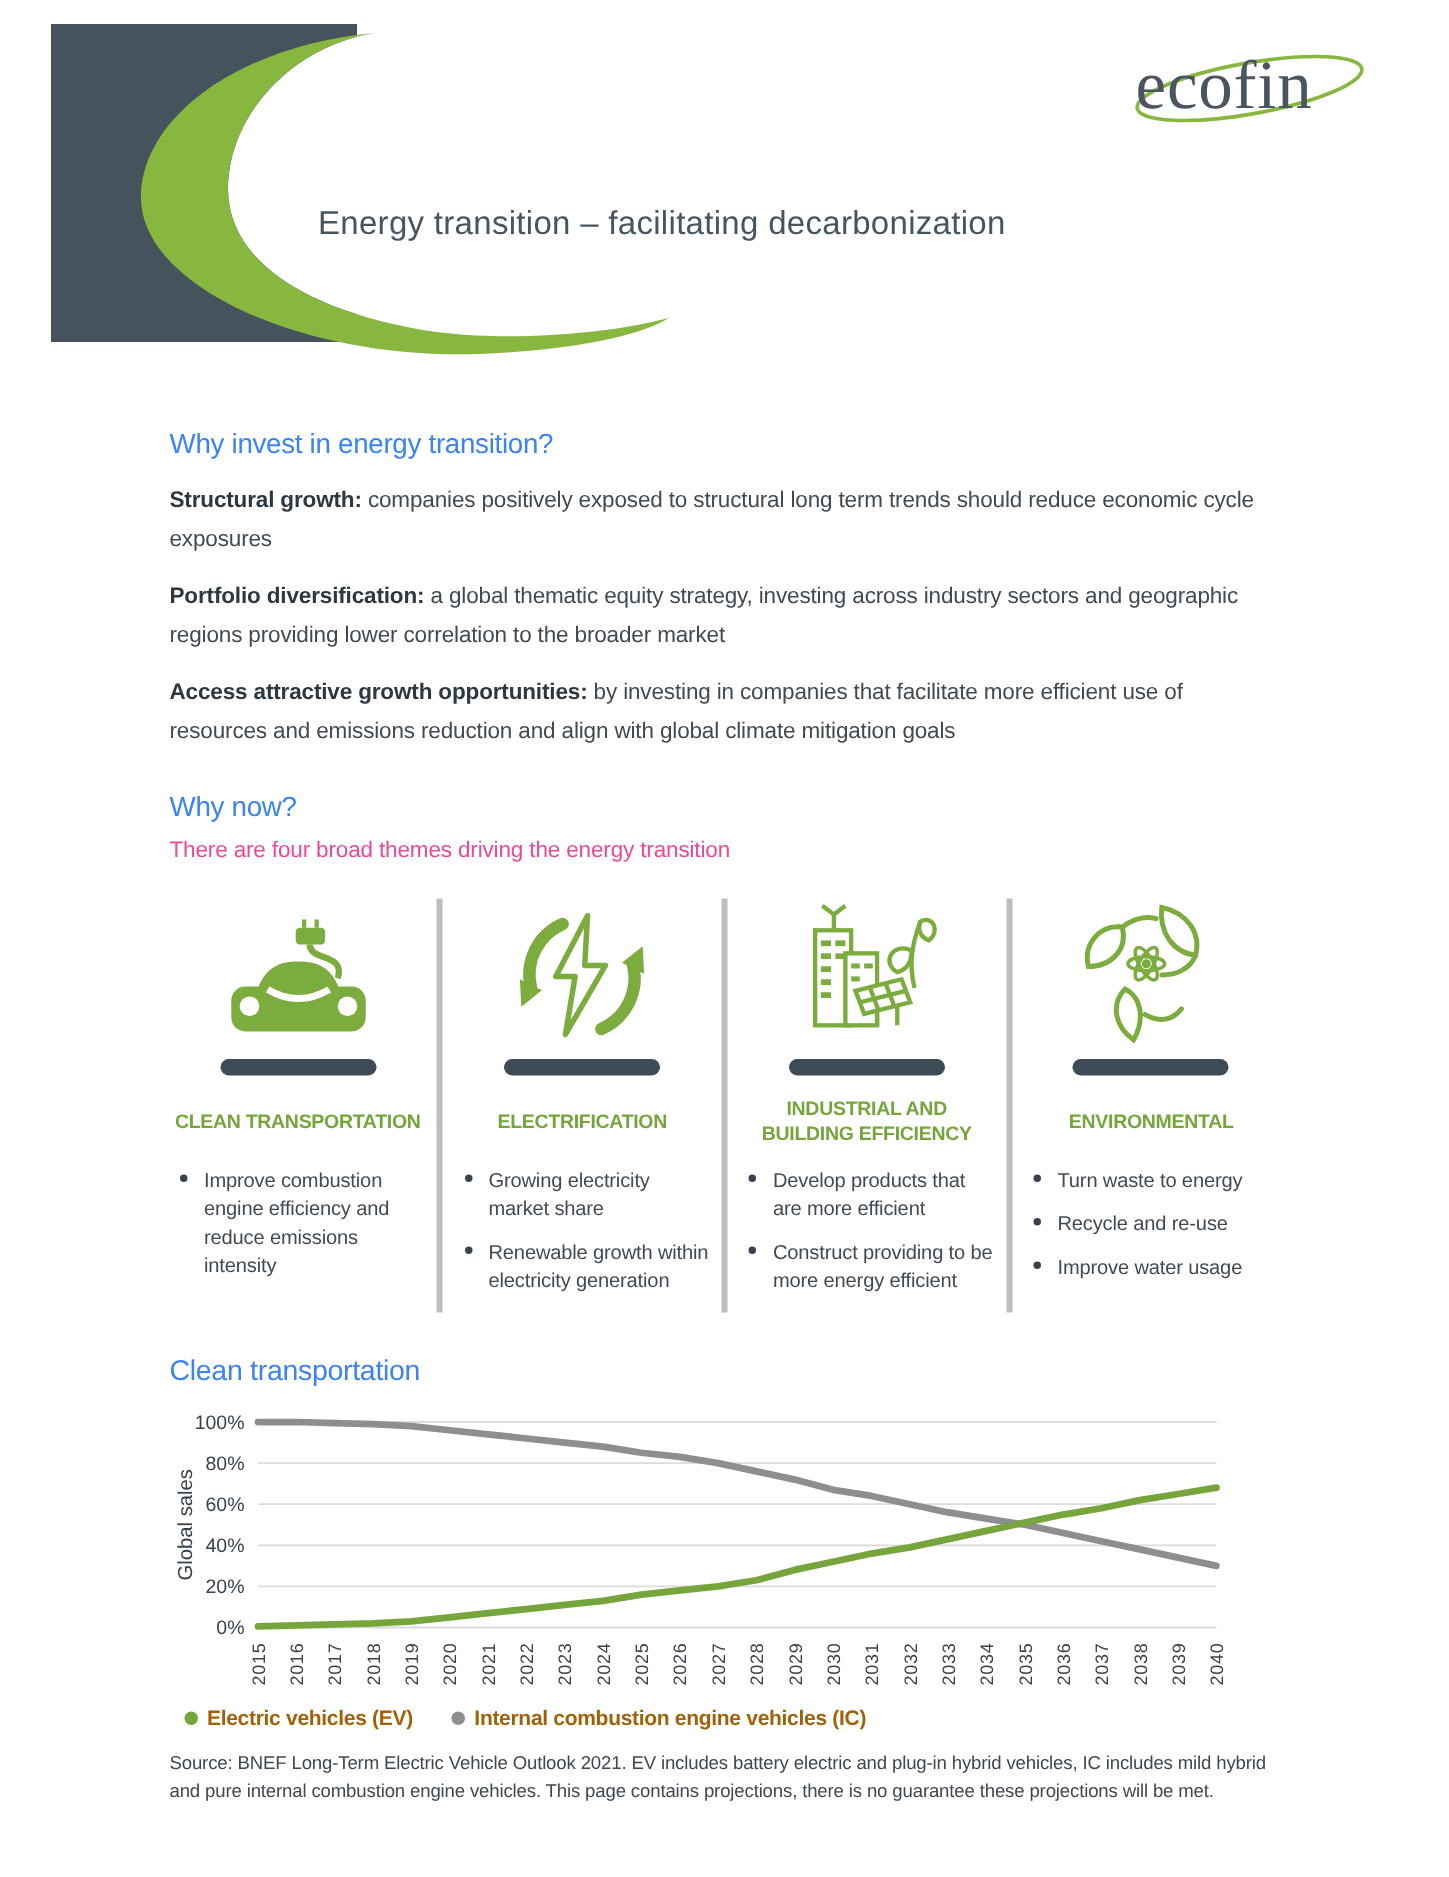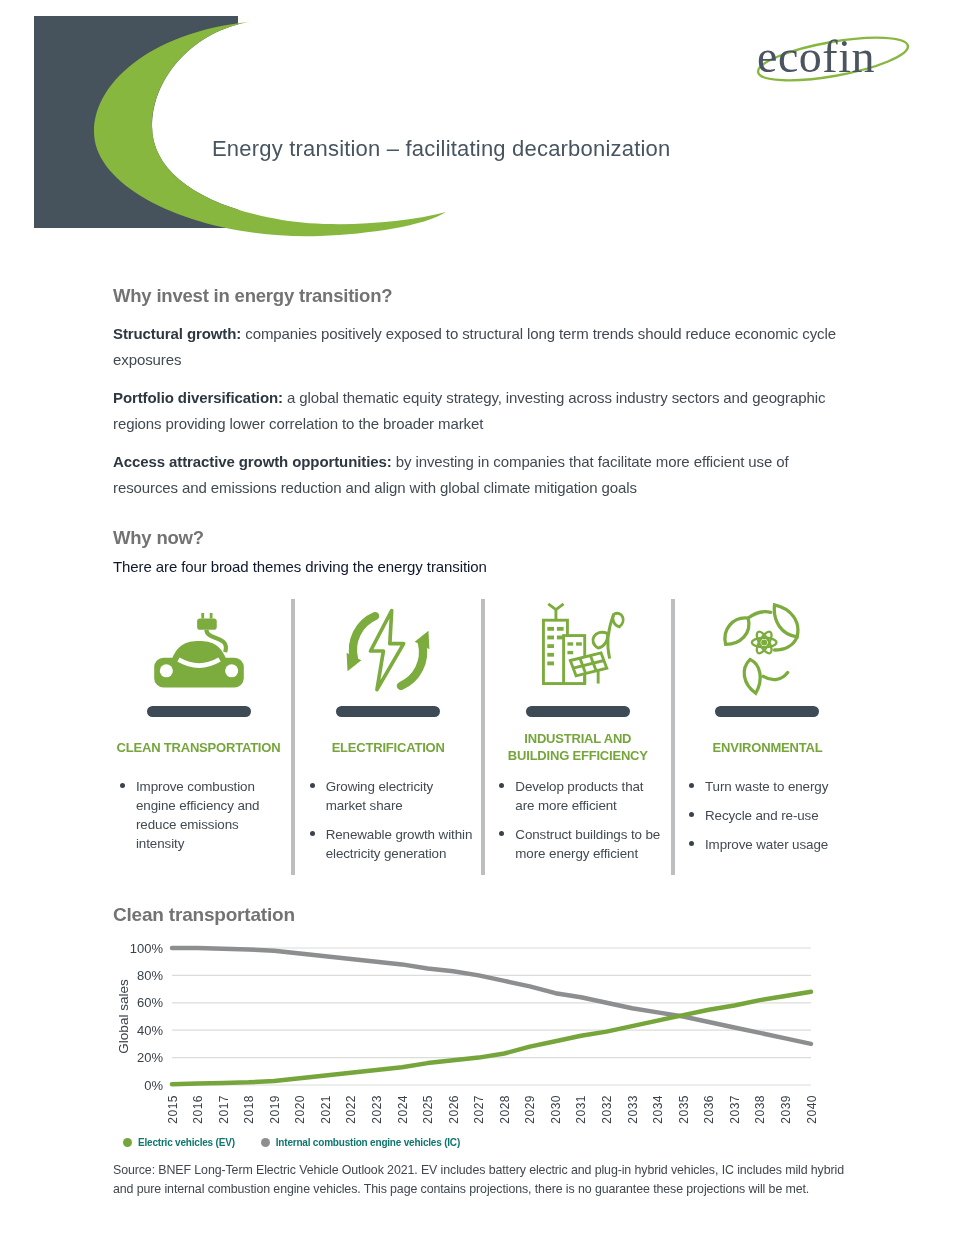--- a/index.html
+++ b/index.html
@@ -16,29 +16,29 @@
   .logo { position:absolute; top:22px; right:30px; width:165px; height:66px; }
   .page-title {
     position:absolute; left:212px; top:136px;
     font-size:22px; letter-spacing:0.2px; color:#475560; white-space:nowrap;
   }
 
   
   .content { width:740px; margin-left:113px; }
 
   .green-heading {
-    color:#737373; font-weight:bold; font-size:18.5px; letter-spacing:-0.2px;
+    color:#3b82f6; font-weight:normal; font-size:18.5px; letter-spacing:-0.2px;
   }
   .h-invest { margin-top:33px; margin-bottom:14px; }
   .h-now    { margin-top:27px; margin-bottom:9px; }
   .h-clean  { margin-top:29px; font-size:19px; }
 
   p.point { font-size:15px; line-height:1.7; letter-spacing:-0.1px; margin-bottom:13px; color:#414a52; }
   p.point .lead { font-weight:bold; color:#2e3840; }
-  .now-sub { font-size:15px; color:#0f172a; letter-spacing:-0.1px; }
+  .now-sub { font-size:15px; color:#ec4899; letter-spacing:-0.1px; }
 
   
   .themes-row { display:flex; justify-content:space-between; margin-top:24px; height:276px; }
   .theme-col { width:171px; }
   .col-divider { width:4px; background:#bcbec0; }
   .icon-box { height:98px; display:flex; align-items:flex-end; justify-content:center; }
   .icon-bar { width:104px; height:11px; border-radius:6px; background:#3e4a55; margin:9px auto 0; }
   .theme-title {
     height:40px; margin-top:11px; display:flex; align-items:center; justify-content:center;
     text-align:center; color:#76a53c; font-weight:bold; font-size:13px; line-height:1.3;
@@ -54,21 +54,21 @@
     width:5px; height:5px; border-radius:50%; background:#3a434c;
   }
 
   
   .chart-title {
     margin-top:12px; font-size:15.5px; font-weight:bold; color:#333d46;
     line-height:1.55; letter-spacing:-0.1px; max-width:730px;
   }
   #chart-svg { display:block; margin-top:9px; }
   .legend { display:flex; align-items:center; gap:26px; margin:0 0 0 10px; }
-  .legend-item { display:flex; align-items:center; font-size:10px; font-weight:bold; color:#0f766e; letter-spacing:-0.2px; }
+  .legend-item { display:flex; align-items:center; font-size:14px; font-weight:bold; color:#a16207; letter-spacing:-0.2px; }
   .legend-dot { width:9px; height:9px; border-radius:50%; margin-right:6px; flex:none; }
 
   .source { margin-top:13px; font-size:12.4px; line-height:1.5; color:#3f474f; letter-spacing:-0.1px; }
 
   .icon-svg { display:block; }
 </style>
 </head>
 <body>
 
 <div class="page">
@@ -179,21 +179,21 @@
               <path d="M87,14 C81,30 79,44 83,60"></path>
               <path d="M87,14 C96,9 101,21 93,27 C87,25 85,19 87,14 Z"></path>
               <path d="M81,34 C67,28 60,43 71,49 C79,47 81,40 81,34 Z"></path>
             </g>
           </svg>
         </div>
         <div class="icon-bar"></div>
         <div class="theme-title">INDUSTRIAL AND BUILDING EFFICIENCY</div>
         <ul class="theme-bullets">
           <li>Develop products that are more efficient</li>
-          <li>Construct buildings to be more energy efficient</li>
+          <li>Construct providing to be more energy efficient</li>
         </ul>
       </div>
 
       <div class="col-divider"></div>
 
       <div class="theme-col">
         <div class="icon-box">
           <svg class="icon-svg" width="94" height="94" viewBox="0 0 100 100">
             <g stroke="#7cac3e" stroke-width="3.5" fill="none" stroke-linecap="round">
               <path d="M58,2 C76,6 86,20 82,36 C66,34 56,20 58,2 Z"></path>

